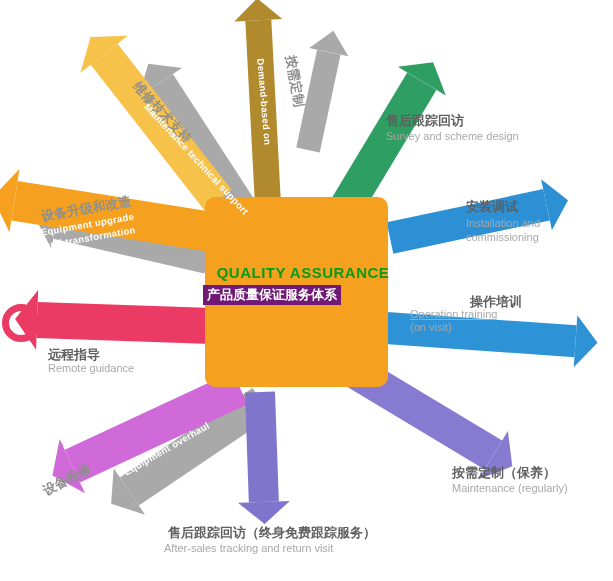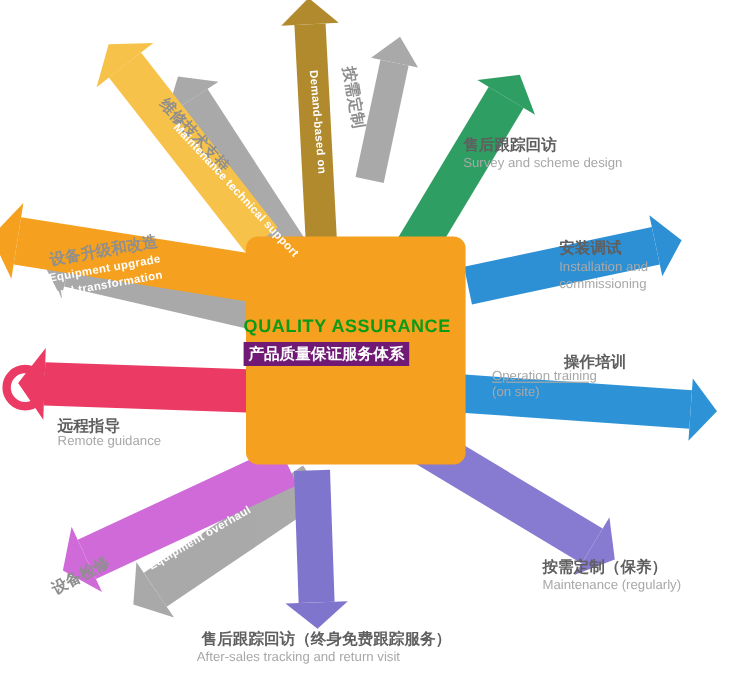--- a/index.html
+++ b/index.html
@@ -20,21 +20,21 @@
   }
   .gray{--c:#a5a5a5;opacity:.95;}
   .center-box{
     position:absolute;left:205px;top:197px;width:183px;height:190px;border-radius:10px;
     background:#f5a01e;z-index:3;
   }
   .center-text{
     position:absolute;left:203px;top:264px;width:200px;z-index:4;line-height:1.25;
   }
   .center-text .t-en{
-    font-size:15px;font-weight:800;color:#0c9b16;letter-spacing:.5px;white-space:nowrap;
+    font-size:15px;font-weight:800;color:#0c9b16;letter-spacing:.5px;white-space:nowrap;text-align:center;
   }
   .center-text .t-zh{
     display:inline-block;margin-top:2px;background:#701a75;color:#ffffff;
     font-size:13px;font-weight:700;padding:2px 4px;white-space:nowrap;
   }
   .zh{
     position:absolute;font-weight:700;color:#8f8f8f;font-size:13px;white-space:nowrap;
     transform-origin:left top;z-index:4;
   }
   .zh.dark{color:#5f5f5f;}
@@ -102,21 +102,21 @@
   <span class="en onarrow" style="left:122px;top:468px;transform:rotate(-30deg);">Equipment overhaul</span>
 
   <span class="zh dark" style="left:168px;top:524px;">售后跟踪回访（终身免费跟踪服务）</span>
   <span class="en" style="left:164px;top:542px;">After-sales tracking and return visit</span>
 
   <span class="zh dark" style="left:452px;top:464px;">按需定制（保养）</span>
   <span class="en" style="left:452px;top:482px;">Maintenance (regularly)</span>
 
   <span class="zh dark" style="left:470px;top:293px;">操作培训</span>
   <span class="en" style="left:410px;top:308px;text-decoration:underline;">Operation training</span>
-  <span class="en" style="left:410px;top:321px;">(on site)</span>
+  <span class="en" style="left:410px;top:321px;">(on visit)</span>
 
   <span class="zh dark" style="left:466px;top:198px;">安装调试</span>
   <span class="en wrap" style="left:466px;top:216px;">Installation and commissioning</span>
 
   <span class="zh dark" style="left:386px;top:112px;">售后跟踪回访</span>
   <span class="en" style="left:386px;top:130px;">Survey and scheme design</span>
 
 </div>
 
 </body></html>

